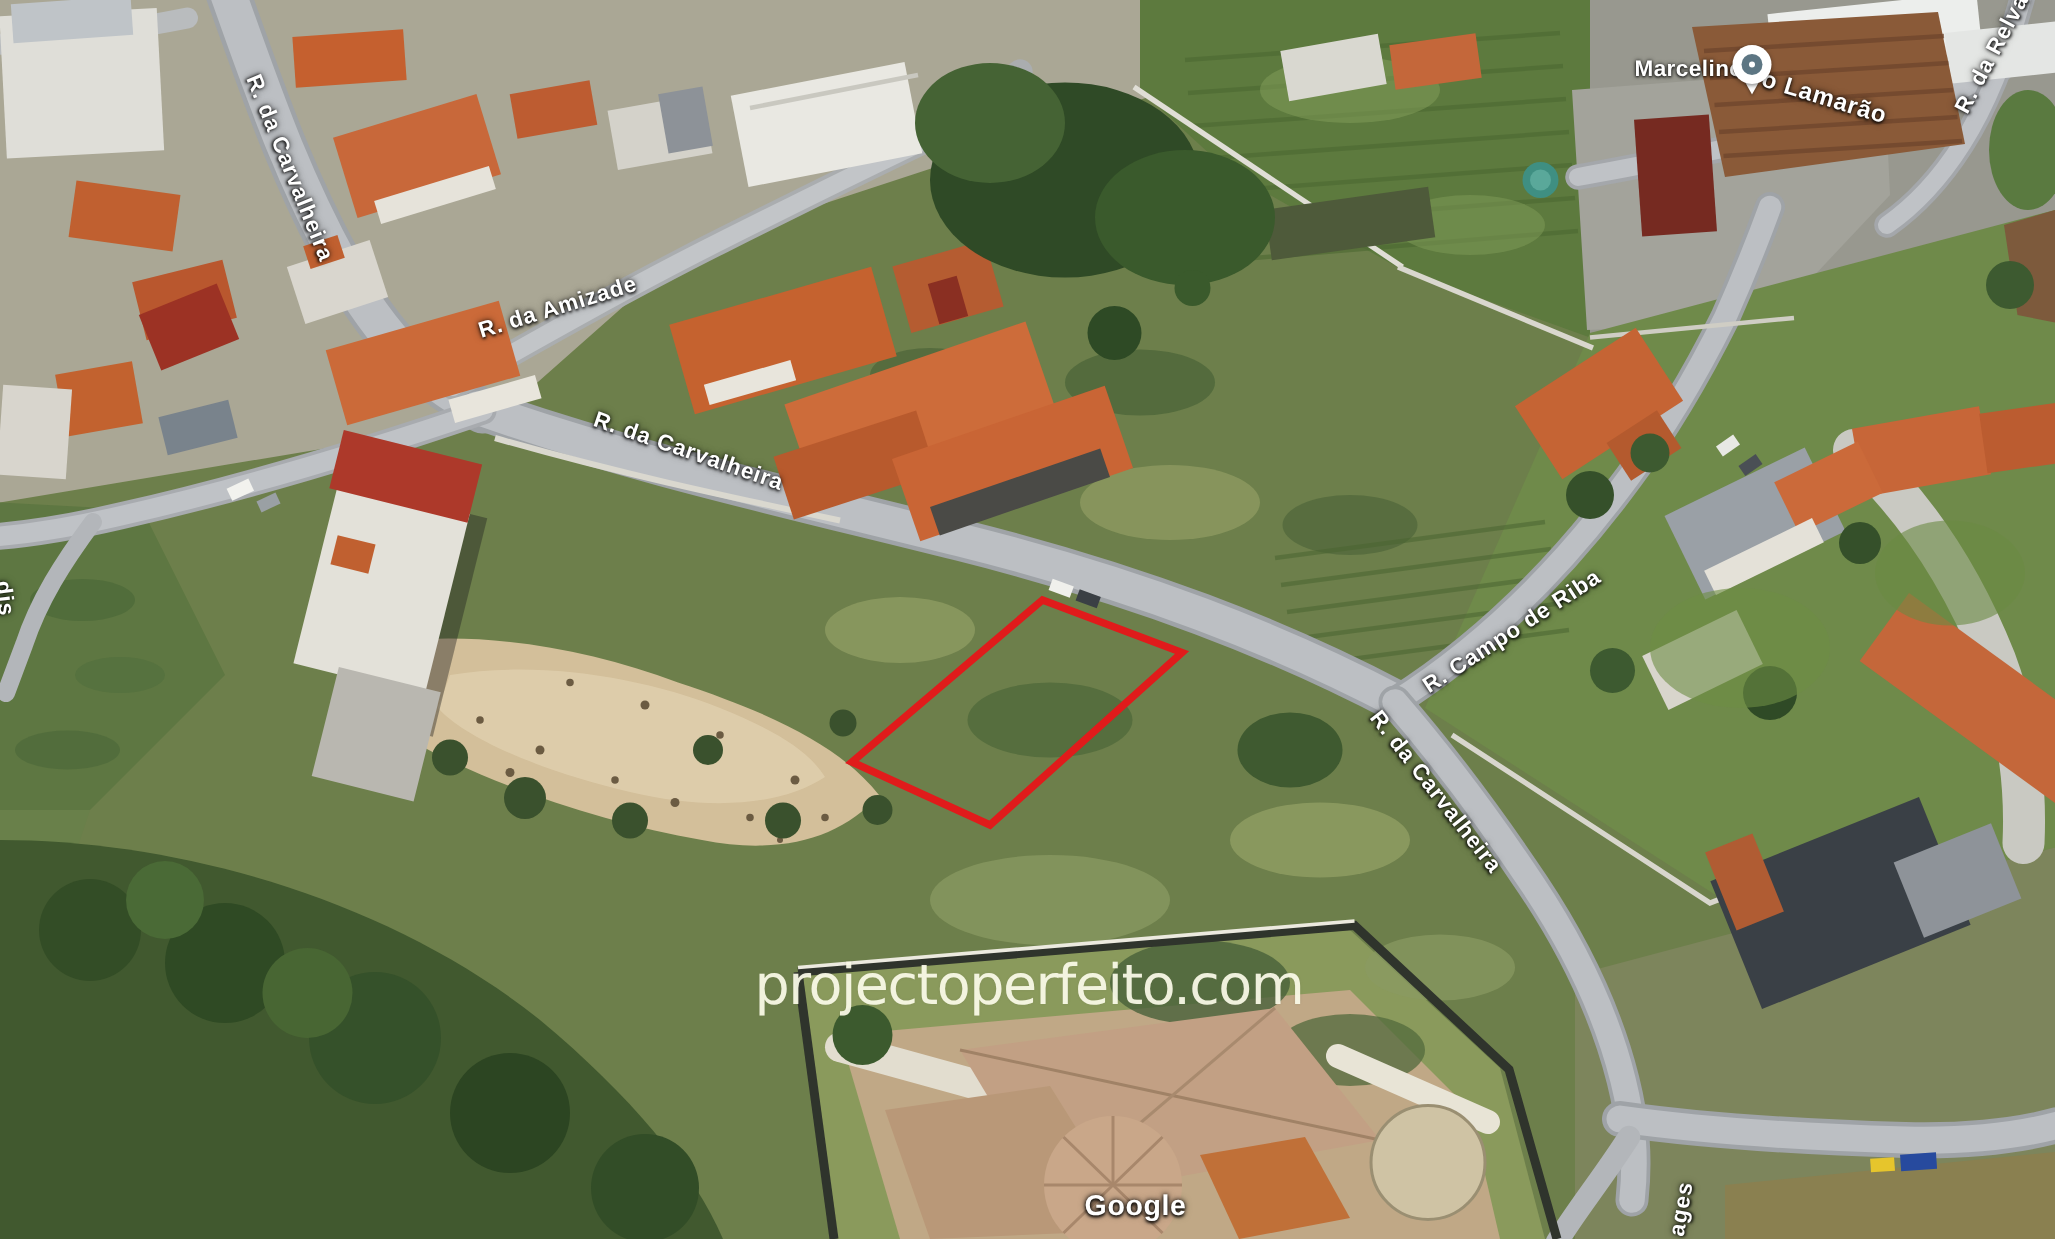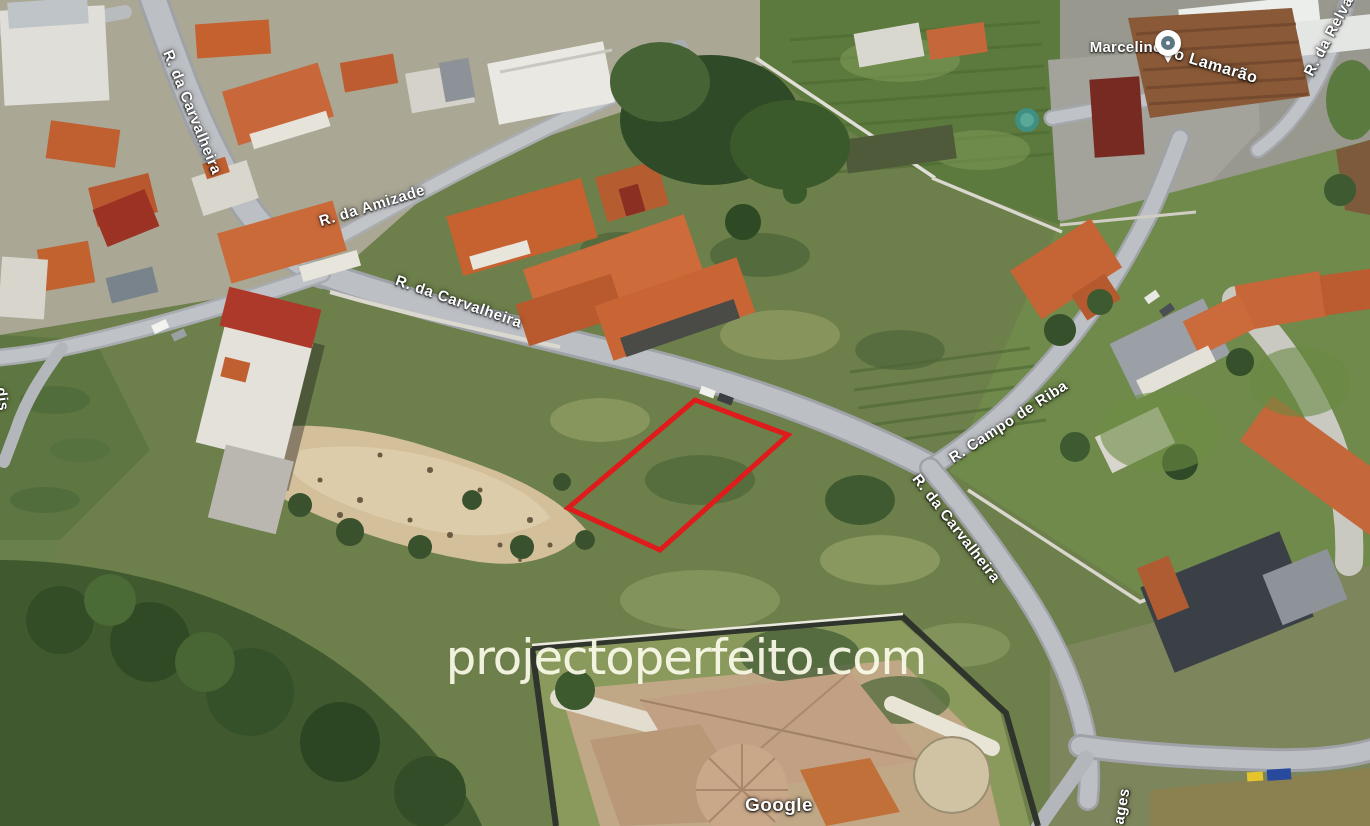--- a/index.html
+++ b/index.html
@@ -33,21 +33,21 @@
   .pin-inner{
     position:absolute;left:7px;top:6px;width:14px;height:14px;border-radius:50%;
     background:#5d7683;
   }
   .pin-dot{
     position:absolute;left:12px;top:11px;width:4px;height:4px;border-radius:50%;
     background:#fff;
   }
   .watermark{
     position:absolute;transform:translate(-50%,-50%);
-    color:#fbfbe9;opacity:.93;font-size:48px;font-weight:400;letter-spacing:-1px;
+    color:#fbfbe9;opacity:.93;font-size:37px;font-weight:400;letter-spacing:-1px;
     font-family:"DejaVu Sans","Liberation Sans",sans-serif;
     text-shadow:0 0 2px rgba(120,120,90,.25);white-space:nowrap;pointer-events:none;
   }
   .google-logo{
     position:absolute;transform:translate(-50%,-50%);
     color:#fff;font-size:19px;font-weight:bold;letter-spacing:.4px;
     text-shadow:0 0 3px rgba(0,0,0,.9),0 1px 2px rgba(0,0,0,.8),0 0 5px rgba(0,0,0,.5);
   }
 </style>
 </head>
@@ -389,14 +389,14 @@
   <div class="poi-label" style="left:1126px;top:46px;">Marcelino</div>
   <div class="pin" style="left:1168px;top:49px;">
     <div class="pin-tail"></div>
     <div class="pin-circle"></div>
     <div class="pin-inner"></div>
     <div class="pin-dot"></div>
   </div>
 
   <div class="watermark" style="left:686px;top:657px;">projectoperfeito.com</div>
 
-  <div class="google-logo" style="left:779px;top:805px;">Google</div>
+  <div class="google-logo" style="left:757px;top:805px;">Google</div>
 </div>
 
 </body></html>

